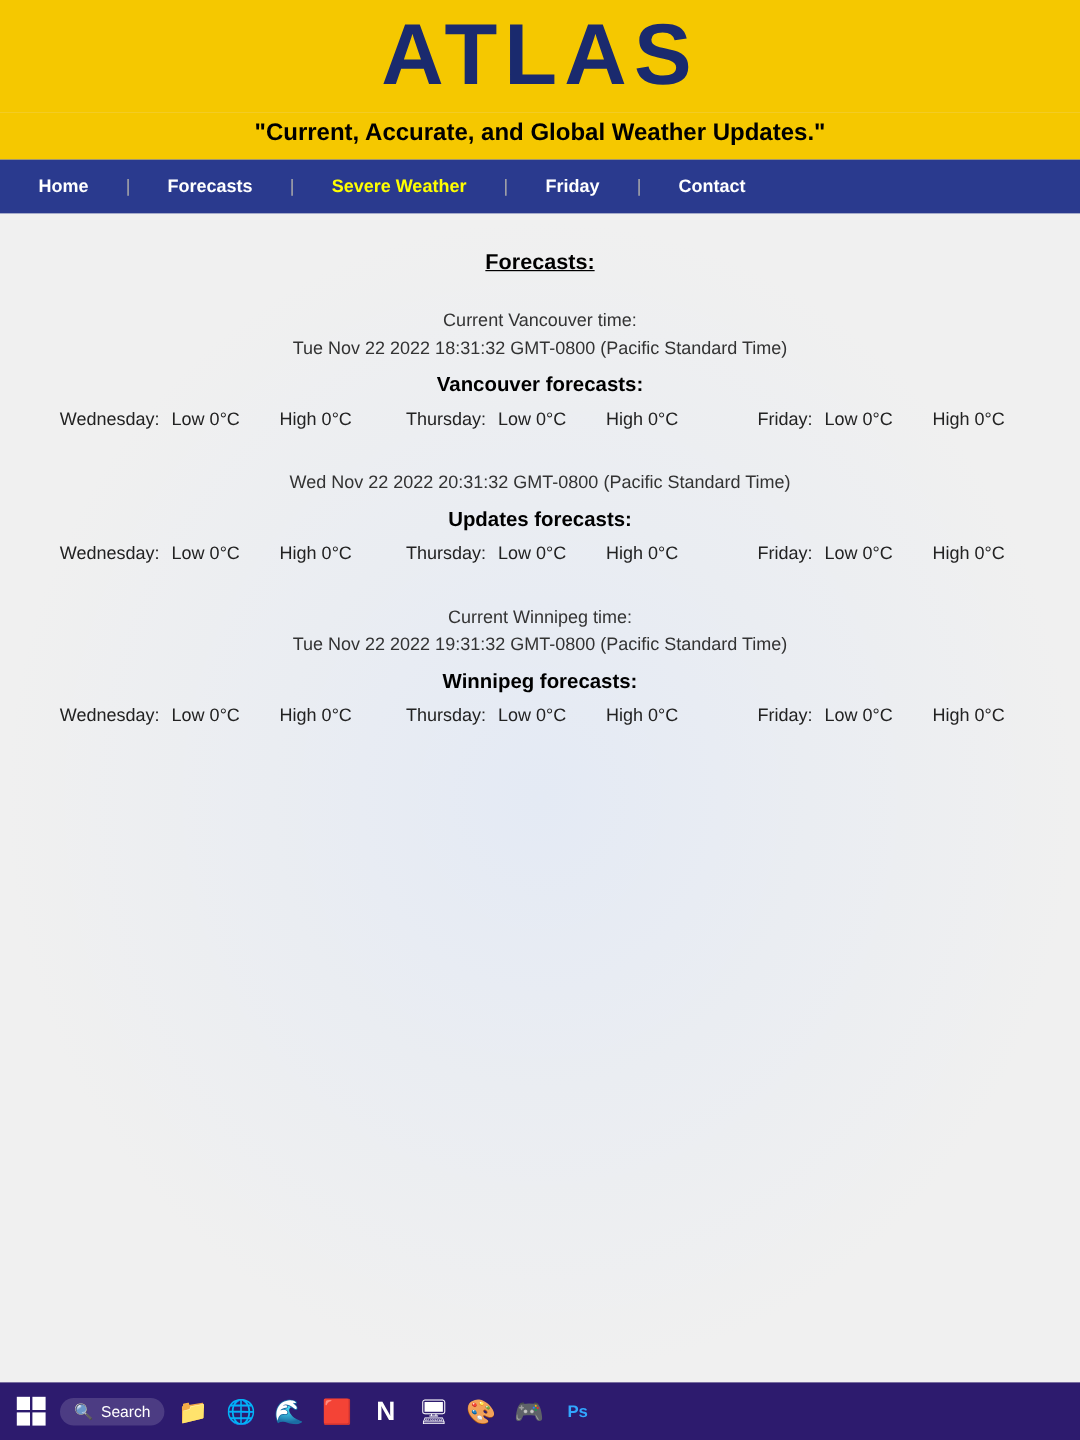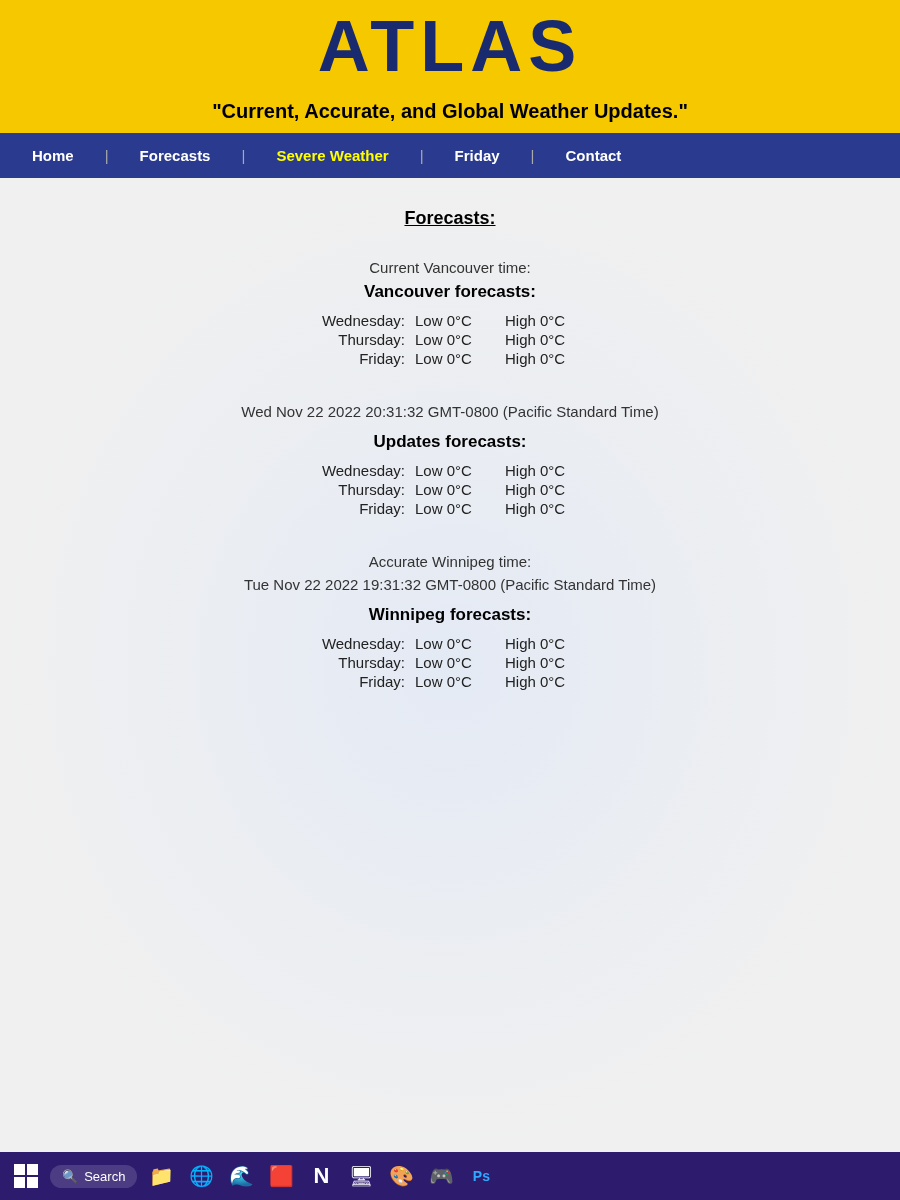--- a/index.html
+++ b/index.html
@@ -95,21 +95,21 @@
 
     .city-forecast-title {
       font-size: 17px;
       font-weight: bold;
       color: #000;
       margin-bottom: 10px;
     }
 
     .forecast-grid {
       display: inline-flex;
-      flex-direction: column;
+      flex-direction: row;
       align-items: center;
       gap: 2px;
       margin-bottom: 6px;
     }
 
     .forecast-row {
       display: flex;
       align-items: center;
       gap: 10px;
       font-size: 15px;
@@ -202,21 +202,21 @@
   <span class="nav-separator">|</span>
   <a class="nav-item">Friday</a>
   <span class="nav-separator">|</span>
   <a class="nav-item">Contact</a>
 </nav>
 
 <div class="main-content">
   <div class="page-title">Forecasts:</div>
 
   <div id="cities-container">
-      <div class="city-section"><p class="current-time-label">Current Vancouver time:</p><p class="city-forecast-title">Vancouver forecasts:</p><div class="forecast-grid">
+      <div class="city-section"><p class="current-time-label">Current Vancouver time:</p><p class="timestamp">Tue Nov 22 2022 18:31:32 GMT-0800 (Pacific Standard Time)</p><p class="city-forecast-title">Vancouver forecasts:</p><div class="forecast-grid">
           <div class="forecast-row">
             <span class="forecast-day">Wednesday:</span>
             <span class="forecast-low">Low 0°C</span>
             <span class="forecast-high">High 0°C</span>
           </div>
           <div class="forecast-row">
             <span class="forecast-day">Thursday:</span>
             <span class="forecast-low">Low 0°C</span>
             <span class="forecast-high">High 0°C</span>
           </div>
@@ -236,21 +236,21 @@
             <span class="forecast-day">Thursday:</span>
             <span class="forecast-low">Low 0°C</span>
             <span class="forecast-high">High 0°C</span>
           </div>
           <div class="forecast-row">
             <span class="forecast-day">Friday:</span>
             <span class="forecast-low">Low 0°C</span>
             <span class="forecast-high">High 0°C</span>
           </div>
         </div></div>
-      <div class="city-section"><p class="current-time-label">Accurate Winnipeg time:</p><p class="timestamp">Tue Nov 22 2022 19:31:32 GMT-0800 (Pacific Standard Time)</p><p class="city-forecast-title">Winnipeg forecasts:</p><div class="forecast-grid">
+      <div class="city-section"><p class="current-time-label">Current Winnipeg time:</p><p class="timestamp">Tue Nov 22 2022 19:31:32 GMT-0800 (Pacific Standard Time)</p><p class="city-forecast-title">Winnipeg forecasts:</p><div class="forecast-grid">
           <div class="forecast-row">
             <span class="forecast-day">Wednesday:</span>
             <span class="forecast-low">Low 0°C</span>
             <span class="forecast-high">High 0°C</span>
           </div>
           <div class="forecast-row">
             <span class="forecast-day">Thursday:</span>
             <span class="forecast-low">Low 0°C</span>
             <span class="forecast-high">High 0°C</span>
           </div>

